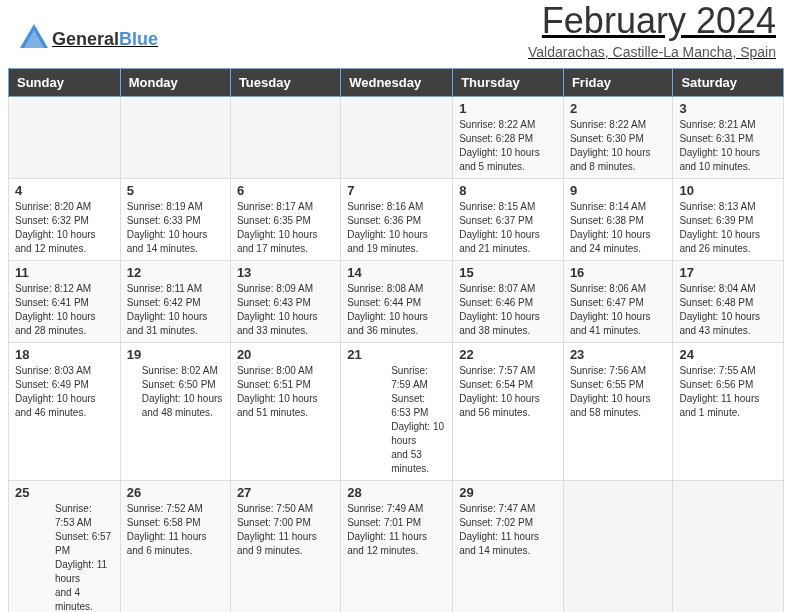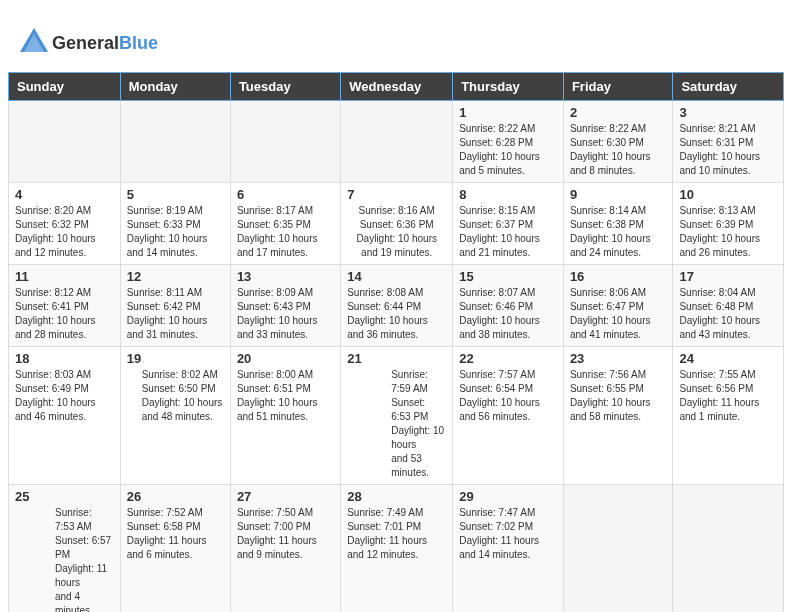--- a/index.html
+++ b/index.html
@@ -1,18 +1,18 @@
 <!DOCTYPE html>
 <html><head>
   <meta charset="utf-8">
   <style>
     * { box-sizing: border-box; margin: 0; padding: 0; }
     body { font-family: Arial, sans-serif; background: #fff; width: 792px; min-height: 612px; }
 
-    .header { display: flex; justify-content: space-between; align-items: flex-end; padding: 24px 16px 8px 16px; }
+    .header { display: flex; justify-content: space-between; align-items: flex-end; padding: 0 16px 8px 16px; text-decoration: underline; }
     .logo { display: flex; align-items: center; }
     .logo-text { line-height: 1.1; }
     .logo-text .general { font-size: 18px; font-weight: bold; color: #333; }
     .logo-text .blue { font-size: 18px; font-weight: bold; color: #4a90d9; }
 
     .title-section { text-align: right; }
     .month-title { font-size: 36px; font-weight: normal; color: #333; }
     .location { font-size: 14px; color: #555; margin-top: 2px; }
 
     .calendar { width: 100%; border-collapse: collapse; margin: 0 8px; width: calc(100% - 16px); margin-left: 8px; }
@@ -54,20 +54,24 @@
       <div>
         <svg width="36" height="36" viewBox="0 0 36 36">
           <polygon points="18,4 32,28 4,28" fill="#4a90d9"></polygon>
           <polygon points="18,10 28,28 8,28" fill="#fff" opacity="0.3"></polygon>
         </svg>
       </div>
       <div class="logo-text">
         <div><span class="general">General</span><span class="blue">Blue</span></div>
       </div>
     </div>
+    <div class="title-section">
+      <div class="month-title">February 2024</div>
+      <div class="location">Valdarachas, Castille-La Mancha, Spain</div>
+    </div>
   </div>
 
   <table class="calendar">
     <thead>
       <tr>
       <th>Sunday</th>
           <th>Monday</th>
           <th>Tuesday</th>
           <th>Wednesday</th>
           <th>Thursday</th>
@@ -120,21 +124,21 @@
           </td>
           <td>
             <div class="day-num">6</div>
             <div class="day-info" style="white-space: pre-line;">Sunrise: 8:17 AM
 Sunset: 6:35 PM
 Daylight: 10 hours
 and 17 minutes.</div>
           </td>
           <td>
             <div class="day-num">7</div>
-            <div class="day-info" style="white-space: pre-line; text-align: center;">Sunrise: 8:16 AM
+            <div class="day-info" style="white-space: pre-line;">Sunrise: 8:16 AM
 Sunset: 6:36 PM
 Daylight: 10 hours
 and 19 minutes.</div>
           </td>
           <td>
             <div class="day-num">8</div>
             <div class="day-info" style="white-space: pre-line;">Sunrise: 8:15 AM
 Sunset: 6:37 PM
 Daylight: 10 hours
 and 21 minutes.</div>

